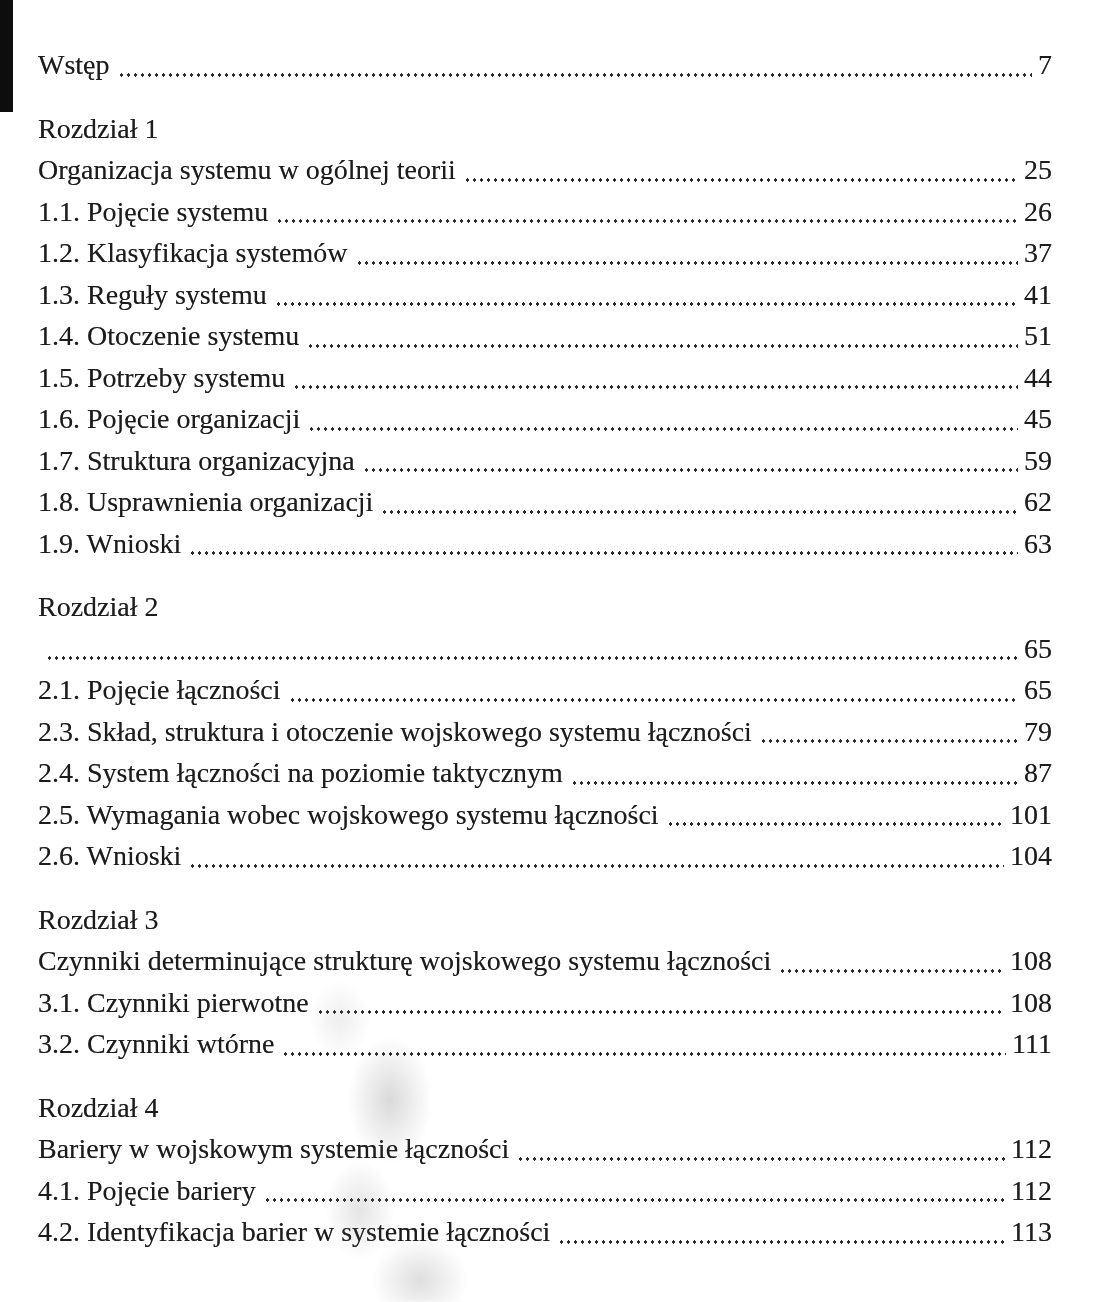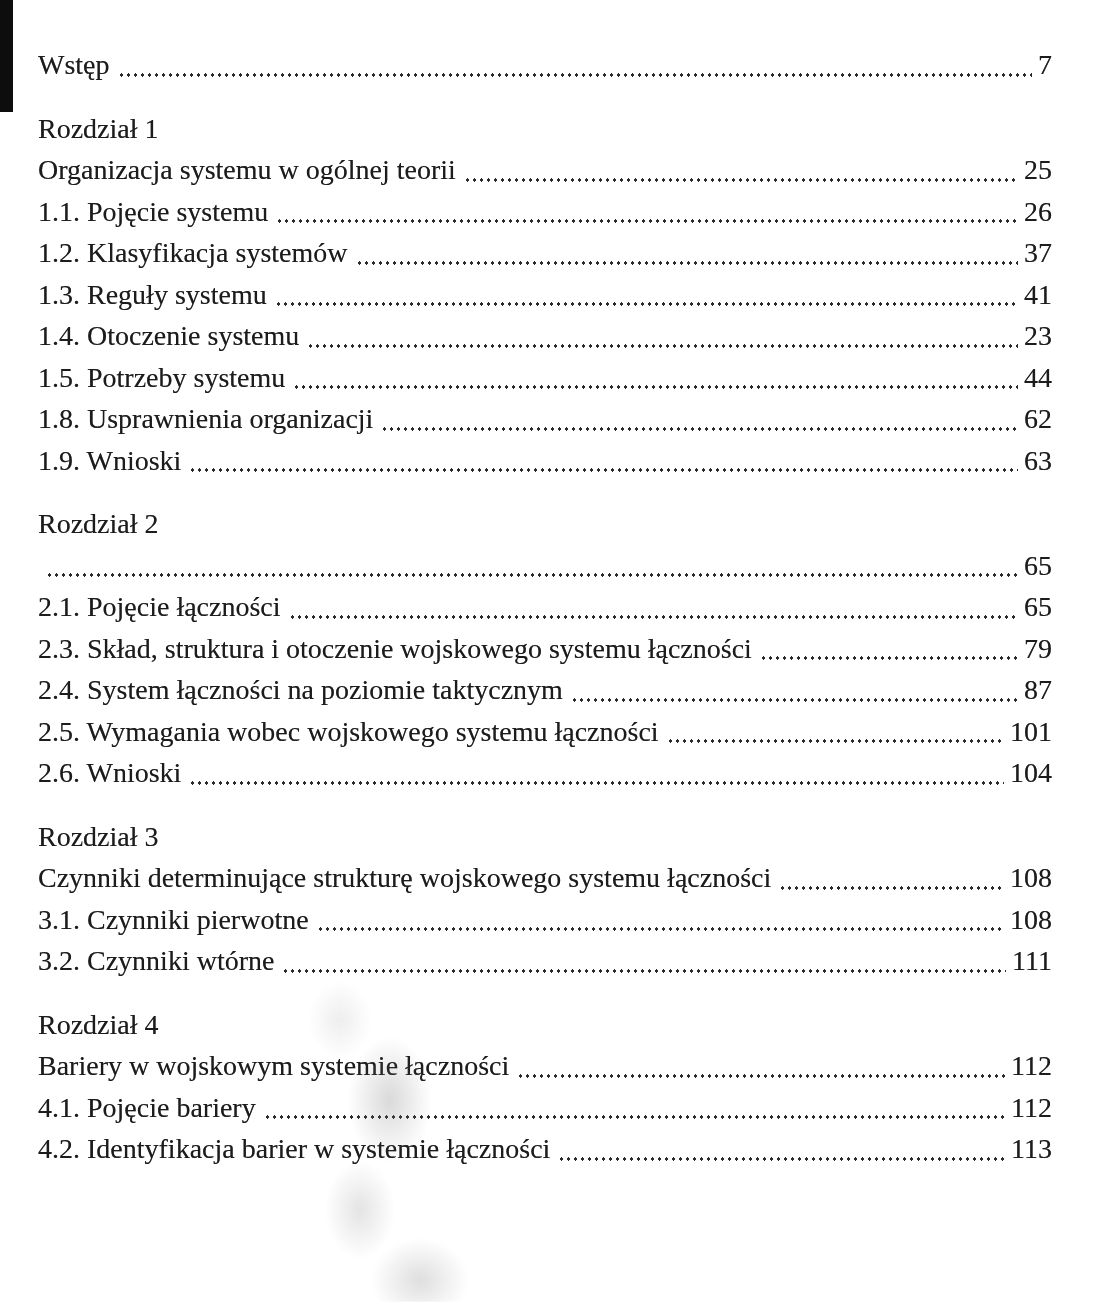--- a/index.html
+++ b/index.html
@@ -108,26 +108,36 @@
         <span class="toc-page">37</span>
       </div>
       <div class="toc-row">
         <span class="toc-text">1.3. Reguły systemu</span>
         <span class="leader"></span>
         <span class="toc-page">41</span>
       </div>
       <div class="toc-row">
         <span class="toc-text">1.4. Otoczenie systemu</span>
         <span class="leader"></span>
-        <span class="toc-page">23</span>
+        <span class="toc-page">51</span>
       </div>
       <div class="toc-row">
         <span class="toc-text">1.5. Potrzeby systemu</span>
         <span class="leader"></span>
         <span class="toc-page">44</span>
+      </div>
+      <div class="toc-row">
+        <span class="toc-text">1.6. Pojęcie organizacji</span>
+        <span class="leader"></span>
+        <span class="toc-page">45</span>
+      </div>
+      <div class="toc-row">
+        <span class="toc-text">1.7. Struktura organizacyjna</span>
+        <span class="leader"></span>
+        <span class="toc-page">59</span>
       </div>
       <div class="toc-row">
         <span class="toc-text">1.8. Usprawnienia organizacji</span>
         <span class="leader"></span>
         <span class="toc-page">62</span>
       </div>
       <div class="toc-row">
         <span class="toc-text">1.9. Wnioski</span>
         <span class="leader"></span>
         <span class="toc-page">63</span>

